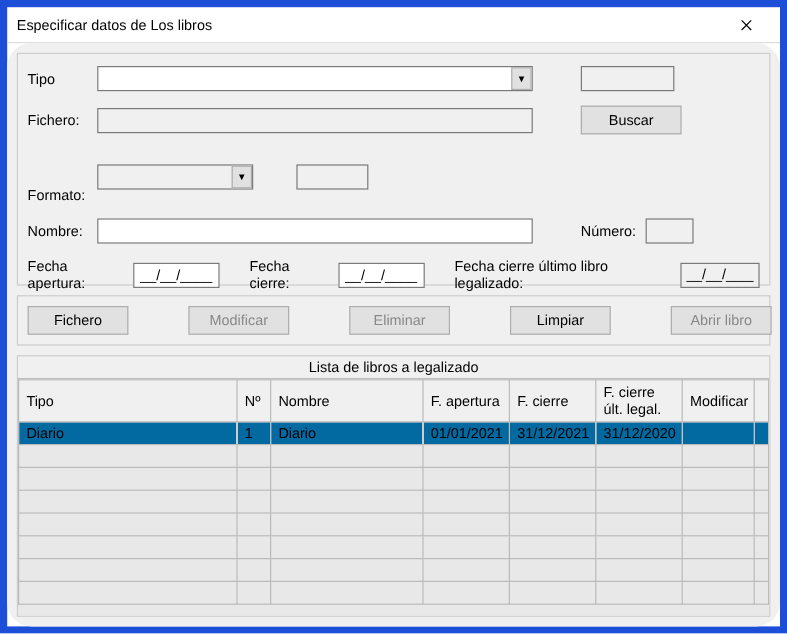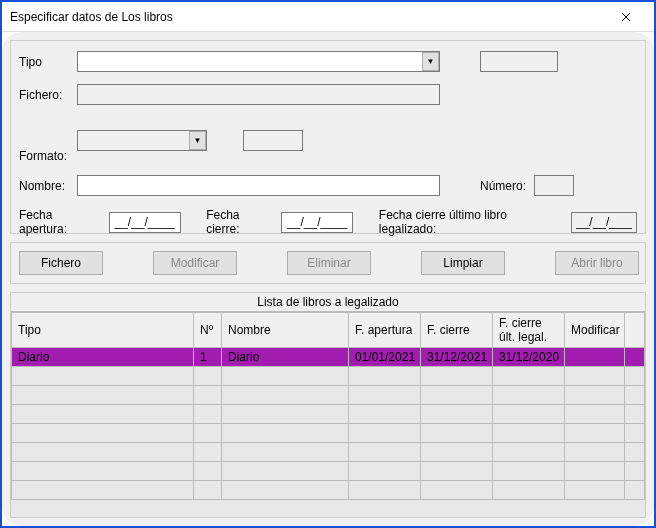--- a/index.html
+++ b/index.html
@@ -6,21 +6,21 @@
   body {
     margin: 0;
     font-family: "Segoe UI", Tahoma, sans-serif;
     font-size: 12px;
     background: #fff;
     color: #000;
   }
   .window {
     width: 656px;
     height: 528px;
-    border: 2px solid #1d4ed8;
+    border: 6px solid #1d4ed8;
     background: #fff;
     position: relative;
   }
   .titlebar {
     height: 30px;
     display: flex;
     align-items: center;
     justify-content: space-between;
     padding: 0 8px;
     border-bottom: 1px solid #ddd;
@@ -132,21 +132,21 @@
   }
   table.grid td {
     border: 1px solid #bbb;
     padding: 2px 6px;
     height: 19px;
     background: #e8e8e8;
     overflow:hidden;
     white-space:nowrap;
   }
   table.grid tr.sel td {
-    background: #a21caf;
+    background: #0369a1;
   }
   .col-tipo { width: 182px; }
   .col-n { width: 28px; }
   .col-nombre { width: 127px; }
   .col-fap { width: 72px; }
   .col-fci { width: 72px; }
   .col-fcu { width: 72px; }
   .col-enc { width: 60px; }
   .col-pad { width: auto; }
   .spacer { display:inline-block; }
@@ -180,20 +180,21 @@
           <div class="combo-btn">▼</div>
         </div>
         <span class="spacer" style="width:40px;"></span>
         <div class="small-box" style="width:78px;"></div>
       </div>
 
       <div class="row">
         <label class="lbl lbl-fichero">Fichero:</label>
         <input class="input ro" style="width: 363px; background: rgb(240, 240, 240);" readonly="" value="">
         <span class="spacer" style="width:40px;"></span>
+        <button class="btn" style="width:78px;">Buscar</button>
       </div>
 
       <div class="row">
         <label class="lbl lbl-formato">Formato:</label>
         <div class="combo-wrap" style="width:130px;">
           <input class="combo" style="width: 130px; background: rgb(240, 240, 240);" readonly="" value="">
           <div class="combo-btn">▼</div>
         </div>
         <span class="spacer" style="width:36px;"></span>
         <div class="small-box" style="width:60px;"></div>

